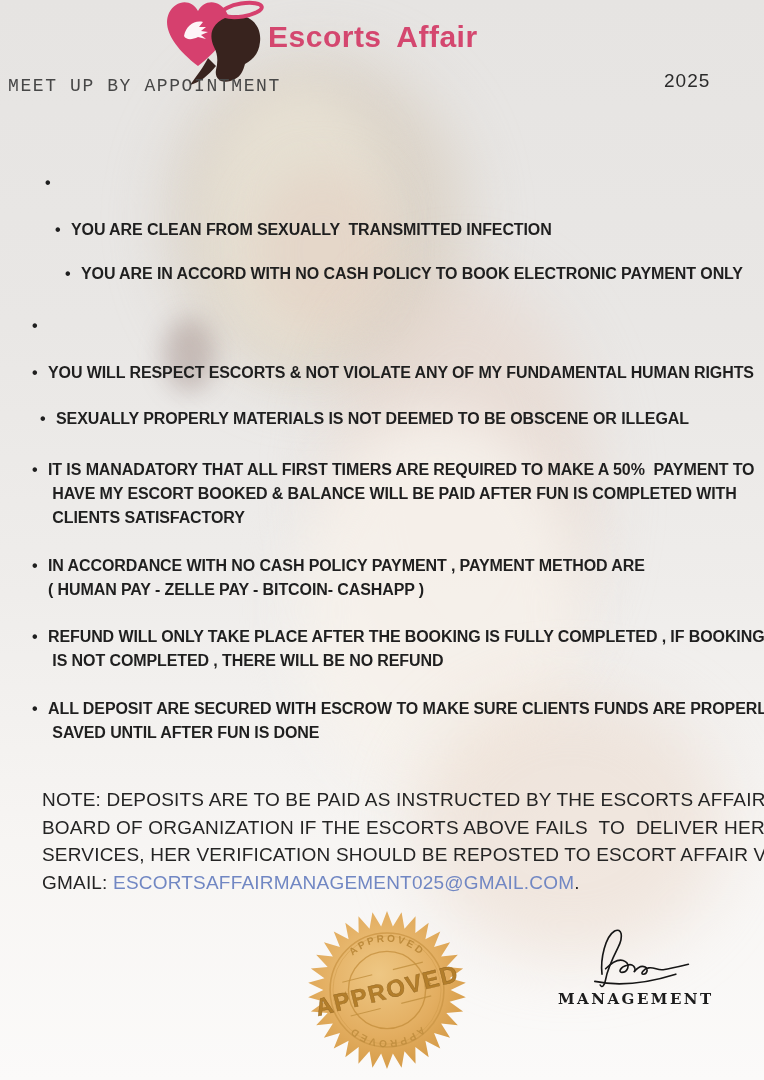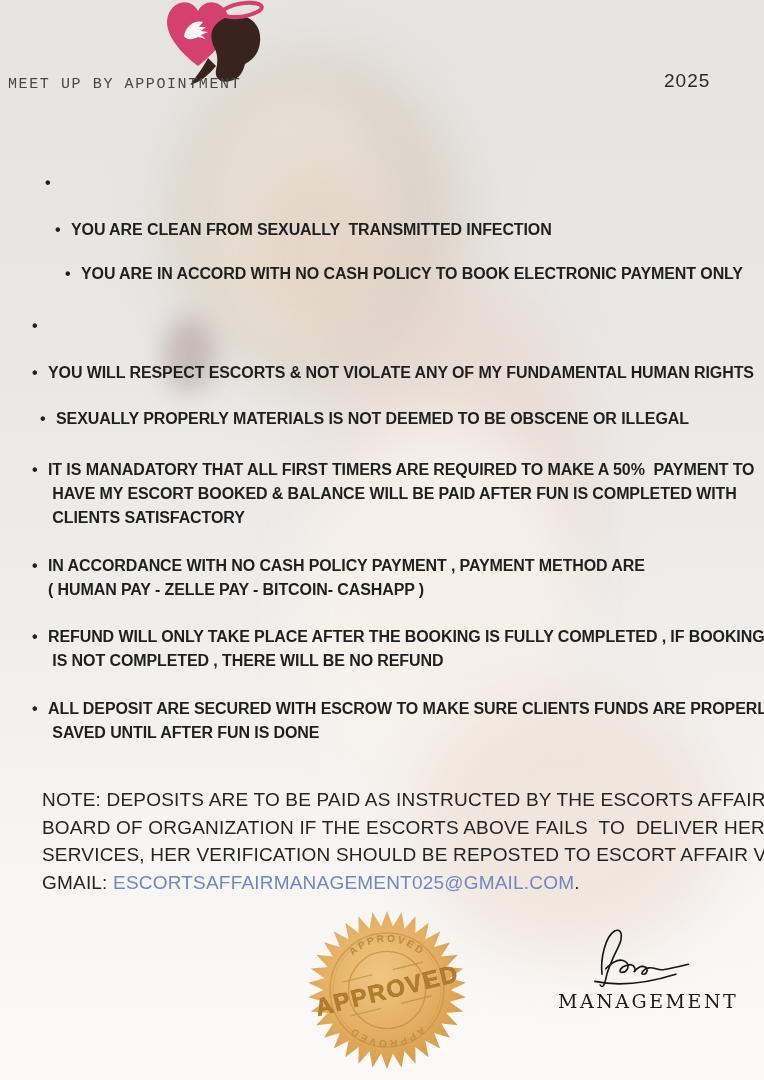--- a/index.html
+++ b/index.html
@@ -18,21 +18,21 @@
   .fig-leg    {left:415px;top:690px;width:310px;height:270px;background:rgba(234,215,201,.5);filter:blur(32px);}
   .fig-flower {left:163px;top:318px;width:52px;height:74px;background:rgba(118,90,82,.3);filter:blur(12px);}
 
   .logo{position:absolute;left:158px;top:-16px;width:118px;height:102px;}
   .brand{
     position:absolute;left:268px;top:20px;font-size:30px;font-weight:800;
     letter-spacing:.5px;word-spacing:7px;color:#d4476f;
   }
   .tagline{
     position:absolute;left:8px;top:76px;font-family:"Liberation Mono",monospace;
-    font-size:15px;letter-spacing:1.6px;color:#474747;
+    font-size:18px;letter-spacing:1.6px;color:#474747;
   }
   .year{position:absolute;left:664px;top:70px;font-size:19px;color:#2b2b2b;letter-spacing:1px;}
 
   .heading{
     position:absolute;left:0;right:0;top:119px;text-align:center;
     font-size:19px;font-weight:800;letter-spacing:1.4px;color:#d73a6e;
   }
 
   .terms{position:absolute;left:32px;top:171px;width:722px;}
   .term{display:flex;align-items:flex-start;font-weight:700;font-size:16px;
@@ -53,22 +53,22 @@
     position:absolute;left:42px;top:786px;width:700px;
     font-size:19px;line-height:27.5px;color:#242424;letter-spacing:.2px;white-space:pre;
   }
   .note a{color:#7187c3;text-decoration:none;}
 
   .seal{position:absolute;left:305px;top:908px;width:164px;height:164px;}
 
   .sig-block{position:absolute;left:558px;top:922px;width:180px;}
   .sig-svg{display:block;width:140px;height:72px;margin-left:10px;}
   .management{
-    font-family:"DejaVu Serif","Liberation Serif",serif;font-weight:400;
-    font-size:19px;letter-spacing:2.5px;color:#1c1c1c;margin-top:-4px;
+    font-family:"DejaVu Serif","Liberation Serif",serif;font-weight:700;
+    font-size:15px;letter-spacing:2.5px;color:#1c1c1c;margin-top:-4px;
   }
 </style>
 </head>
 <body>
 
 <div class="page">
 
   <div class="fig fig-hair"></div>
   <div class="fig fig-hair2"></div>
   <div class="fig fig-face"></div>
@@ -78,20 +78,21 @@
   <div class="fig fig-flower"></div>
 
   <svg class="logo" viewBox="0 0 118 102" aria-hidden="true">
     <path d="M40,82 C16,64 4,44 11,29 C18,15 34,15 40,27 C46,15 62,15 69,29 C76,44 64,64 40,82 Z" fill="#d6406e"></path>
     <path d="M26,52 C28,42 36,36 45,38 L41,43 L48,43 L43,47 L50,48 L43,51 L48,55 L40,53 C34,56 28,56 26,52 Z" fill="#ffffff" opacity="0.95"></path>
     <path d="M72,32 C92,28 104,42 102,58 C101,69 95,76 87,80 C85,87 83,92 77,95 C67,101 56,97 58,86 C60,78 60,70 56,63 C50,50 54,38 72,32 Z" fill="#38231e"></path>
     <path d="M58,82 C50,92 42,98 32,101 C40,90 46,82 50,74 Z" fill="#38231e"></path>
     <ellipse cx="84" cy="26" rx="20" ry="6.5" fill="none" stroke="#d6406e" stroke-width="4" transform="rotate(-9 84 26)"></ellipse>
   </svg>
 
+  <div class="brand">Escorts Affair</div>
   <div class="tagline">MEET UP BY APPOINTMENT</div>
   <div class="year">2025</div>
 
 
   <div class="terms">
     <div class="term">
       <span class="dot">•</span>
     </div>
     <div class="term">
       <span class="dot">•</span>

